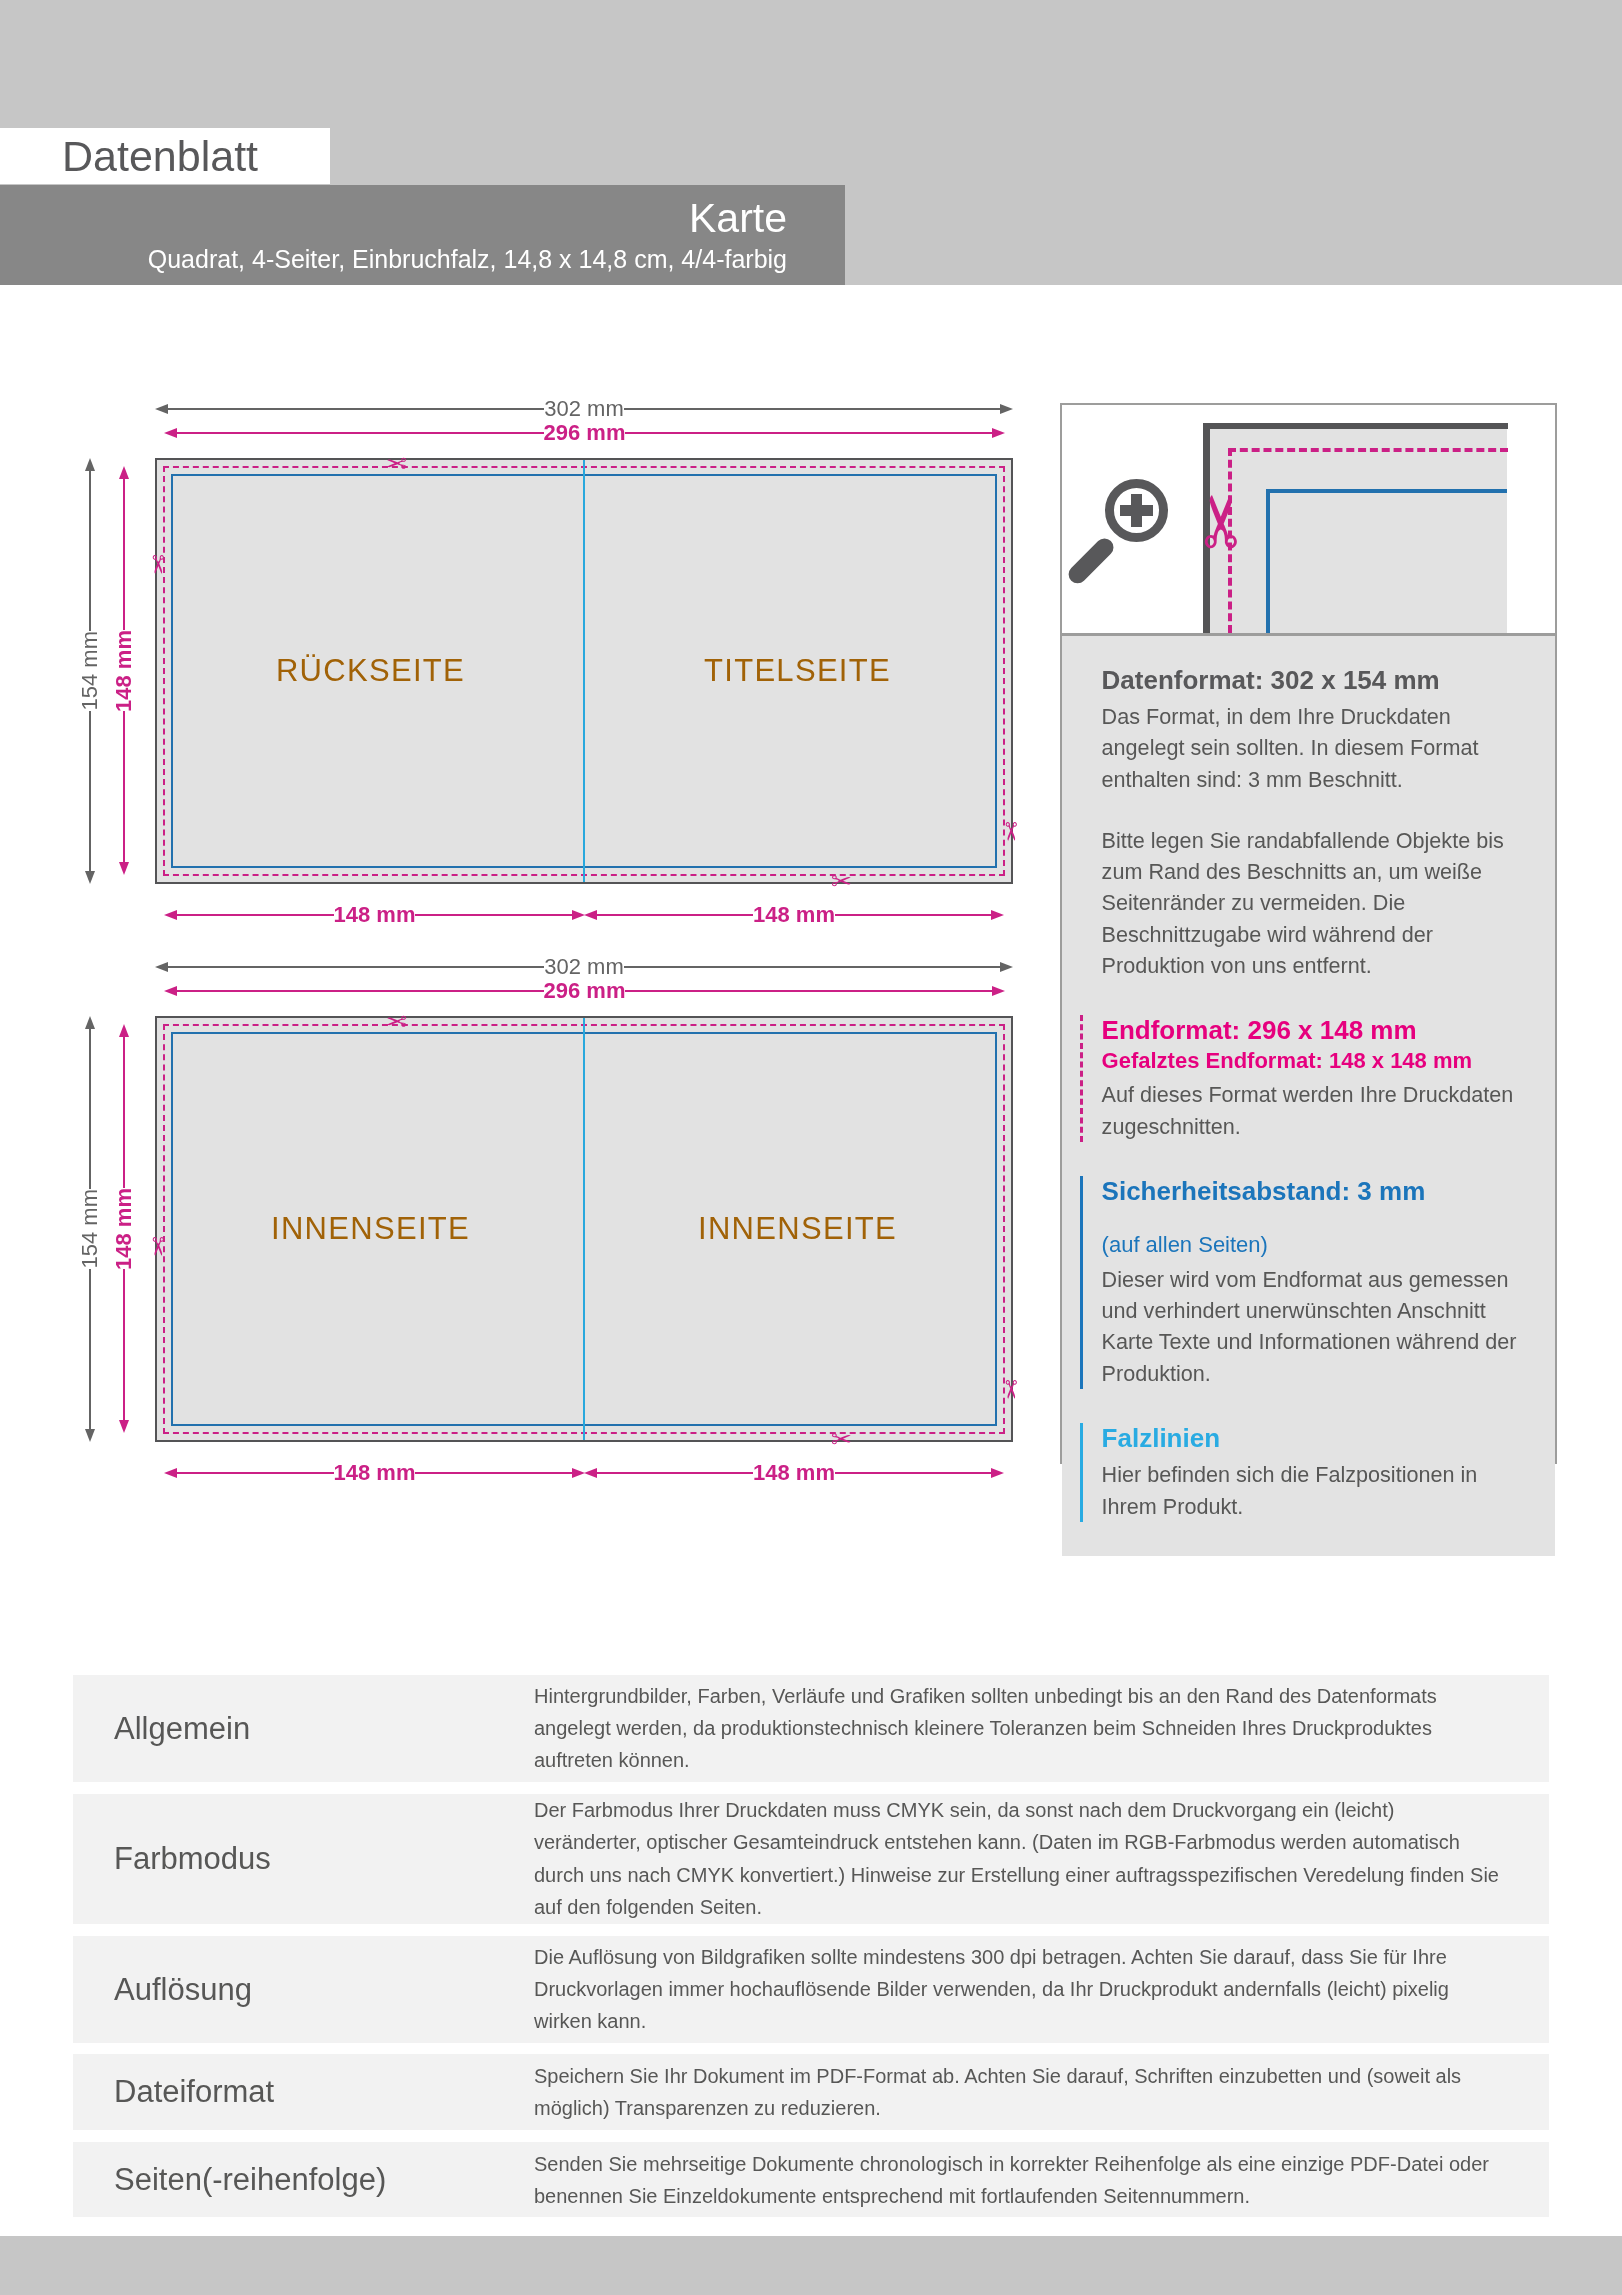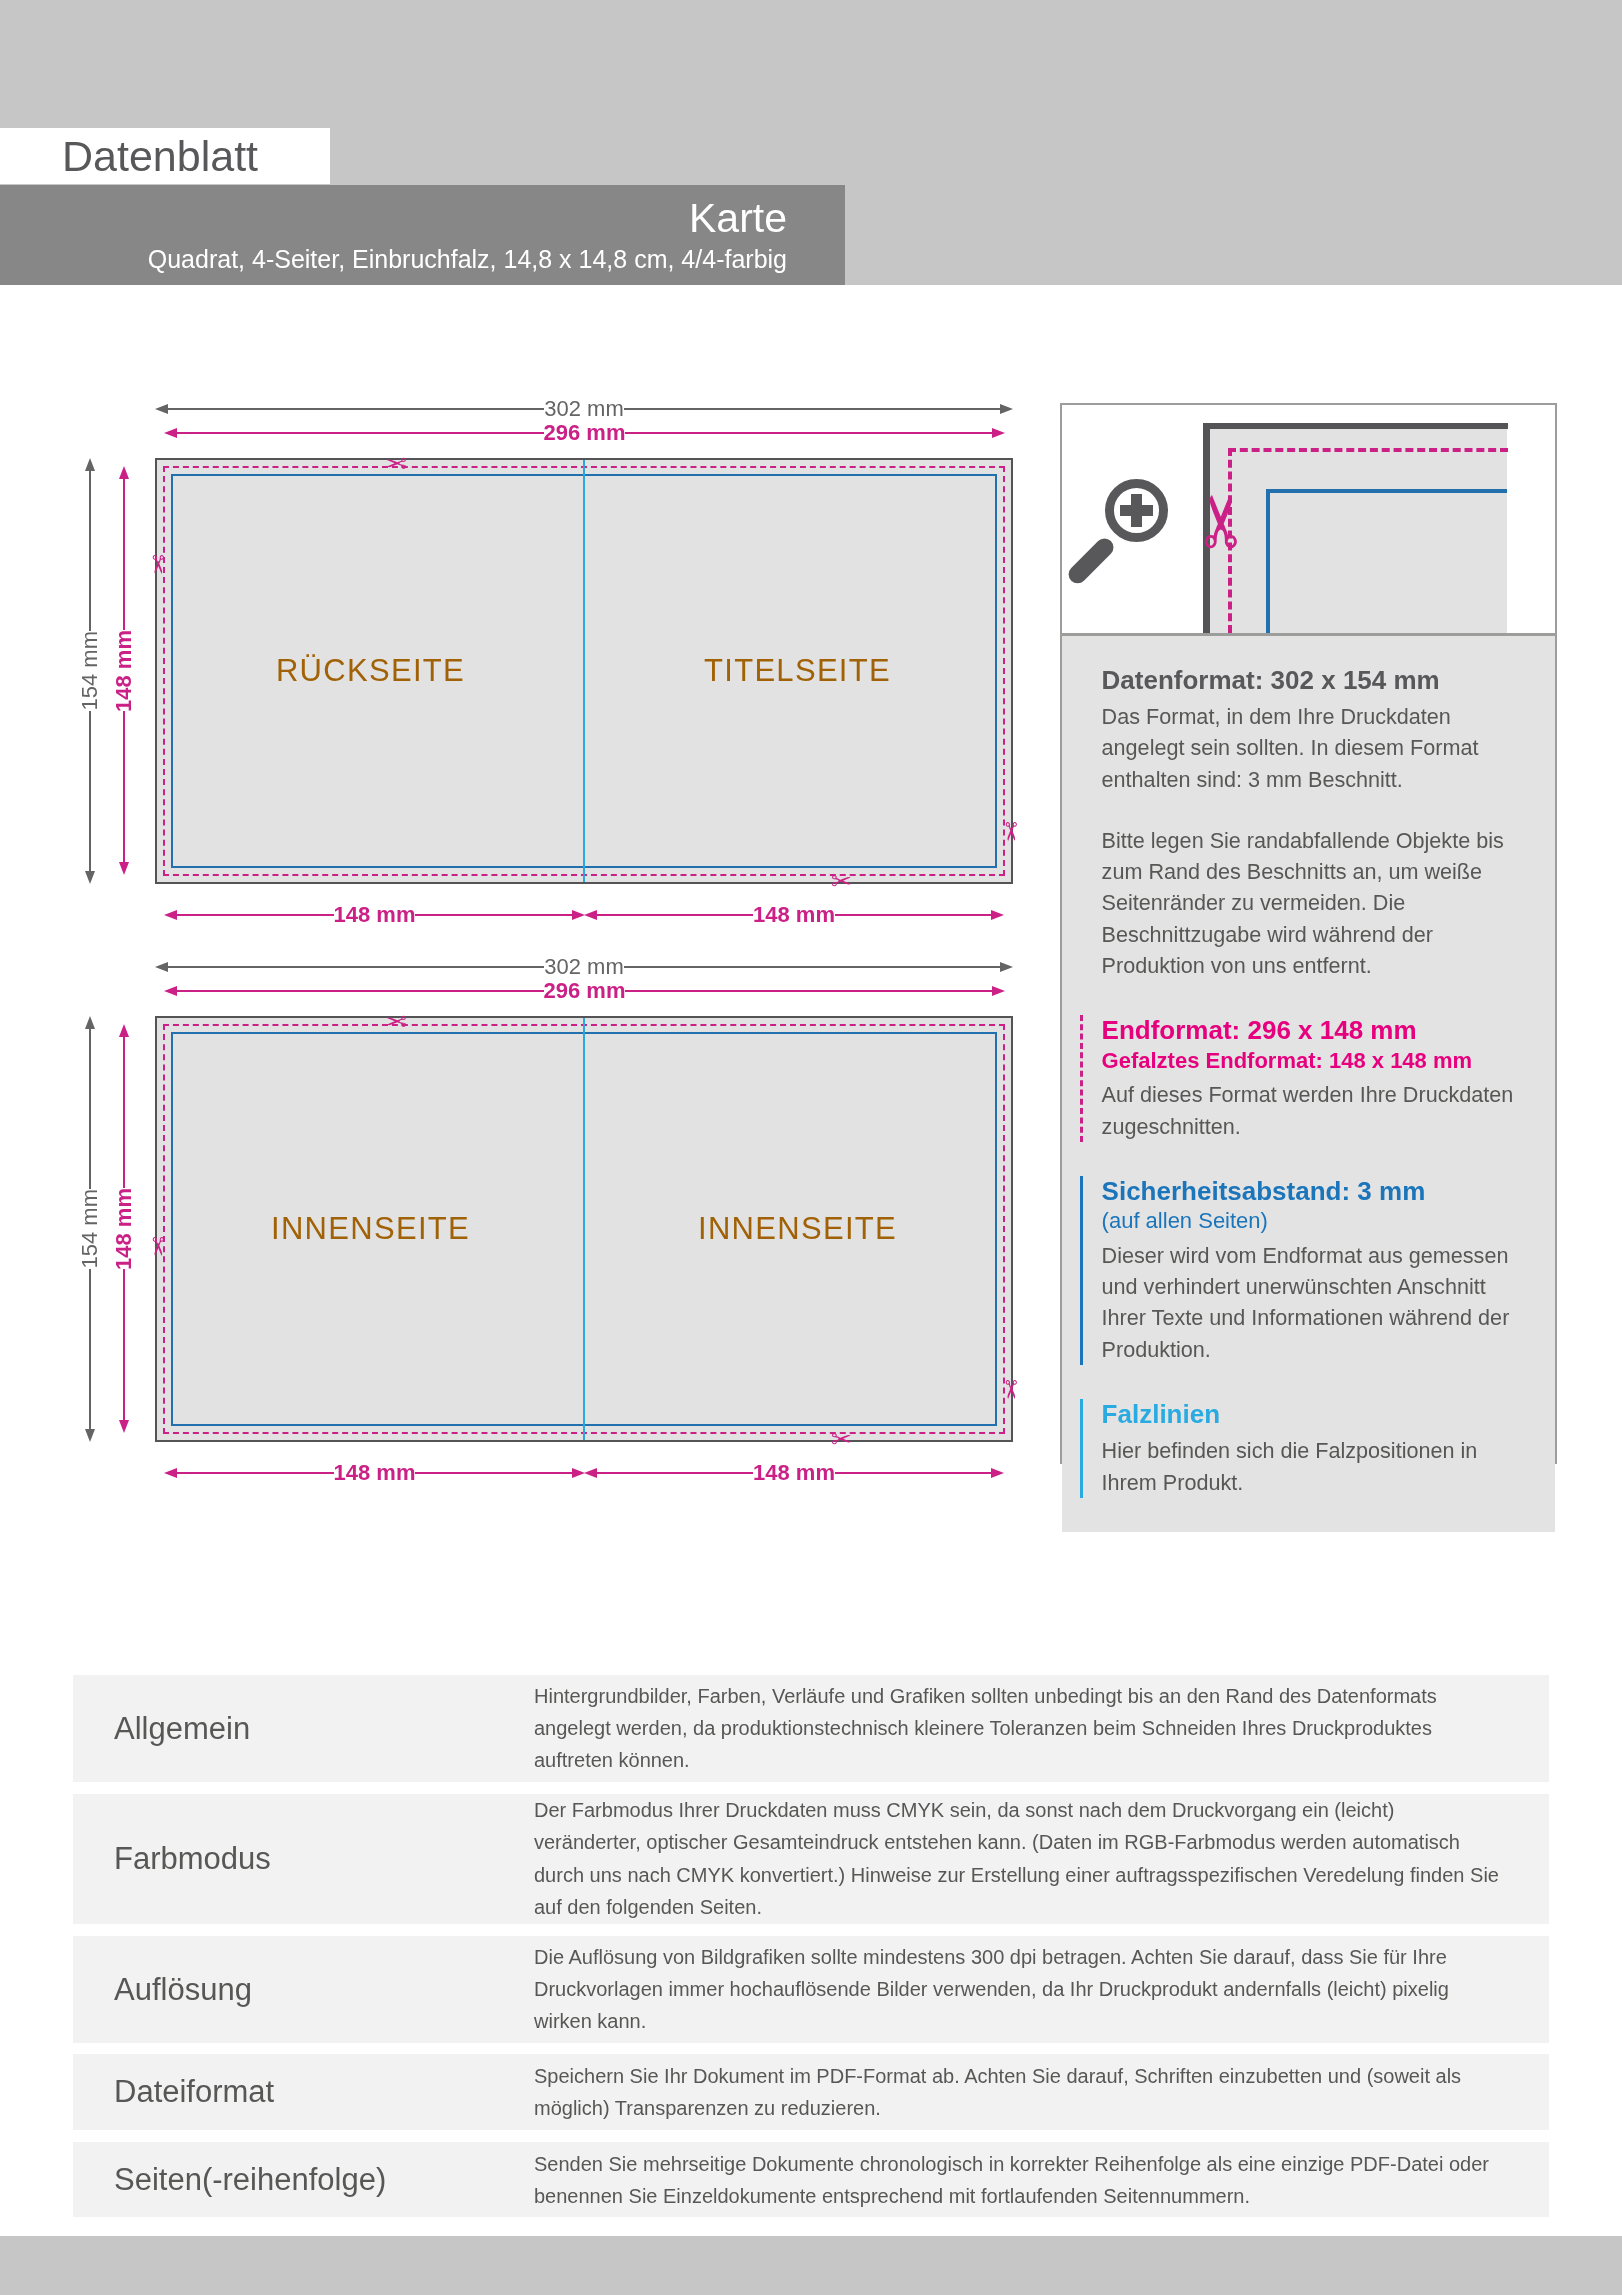--- a/index.html
+++ b/index.html
@@ -78,21 +78,21 @@
   .divider{height:2.6px;background:#9d9d9c;flex:none;}
   .pbody{flex:1;background:#e3e3e3;padding:29px 23.6px 0 18.3px;box-sizing:border-box;font-size:21.6px;line-height:1.45;}
   .block{border-left:3.9px solid transparent;padding-left:18.3px;margin-bottom:34px;}
   .block .bhead{font-size:26px;font-weight:bold;line-height:1.2;}
   .block .bsub{font-size:22px;font-weight:bold;line-height:1.25;}
   .block .bsub.normal{font-weight:normal;}
   .block p{margin:5.2px 0 0 0;color:#575756;}
   .block p.spaced{margin-top:30px;}
   .b1 .bhead{color:#58585a;}
   .b2{border-left:3.9px dashed #cb2086;} .b2 .bhead,.b2 .bsub{color:#e6007e;}
-  .b3{border-left:3.9px solid #1b75bb;} .b3 .bhead,.b3 .bsub{color:#1b75bb;}
+  .b3{border-left:3.9px solid #1b75bb;} .b3 .bhead,.b3 .bsub{color:#1b75bb;margin-top:24px;}
   .b4{border-left:3.9px solid #29abe2;} .b4 .bhead{color:#29abe2;}
 
   
   .tips-band{position:absolute;left:73px;top:1584px;width:1476px;height:73px;background:#878787;
              display:flex;align-items:center;box-sizing:border-box;padding-left:44px;}
   .tips-band span{color:#ffffff;font-size:34px;}
   .tip-row{position:absolute;left:73px;width:1476px;background:#f2f2f2;box-sizing:border-box;}
   .tip-label{position:absolute;left:41px;top:50%;transform:translateY(-50%);font-size:31px;color:#575756;}
   .tip-text{position:absolute;left:461px;top:50%;transform:translateY(-50%);width:968px;
             font-size:20px;line-height:1.62;color:#575756;}
@@ -261,21 +261,21 @@
 
       <div class="block b2">
         <div class="bhead">Endformat: 296 x 148 mm</div>
         <div class="bsub">Gefalztes Endformat: 148 x 148 mm</div>
         <p>Auf dieses Format werden Ihre Druckdaten zugeschnitten.</p>
       </div>
 
       <div class="block b3">
         <div class="bhead">Sicherheitsabstand: 3 mm</div>
         <div class="bsub normal">(auf allen Seiten)</div>
-        <p>Dieser wird vom Endformat aus gemessen und verhindert unerwünschten Anschnitt Ihrer Texte und Informationen während der Produktion.</p>
+        <p>Dieser wird vom Endformat aus gemessen und verhindert unerwünschten Anschnitt Karte Texte und Informationen während der Produktion.</p>
       </div>
 
       <div class="block b4">
         <div class="bhead">Falzlinien</div>
         <p>Hier befinden sich die Falzpositionen in Ihrem Produkt.</p>
       </div>
 
     </div>
   </div>
 

